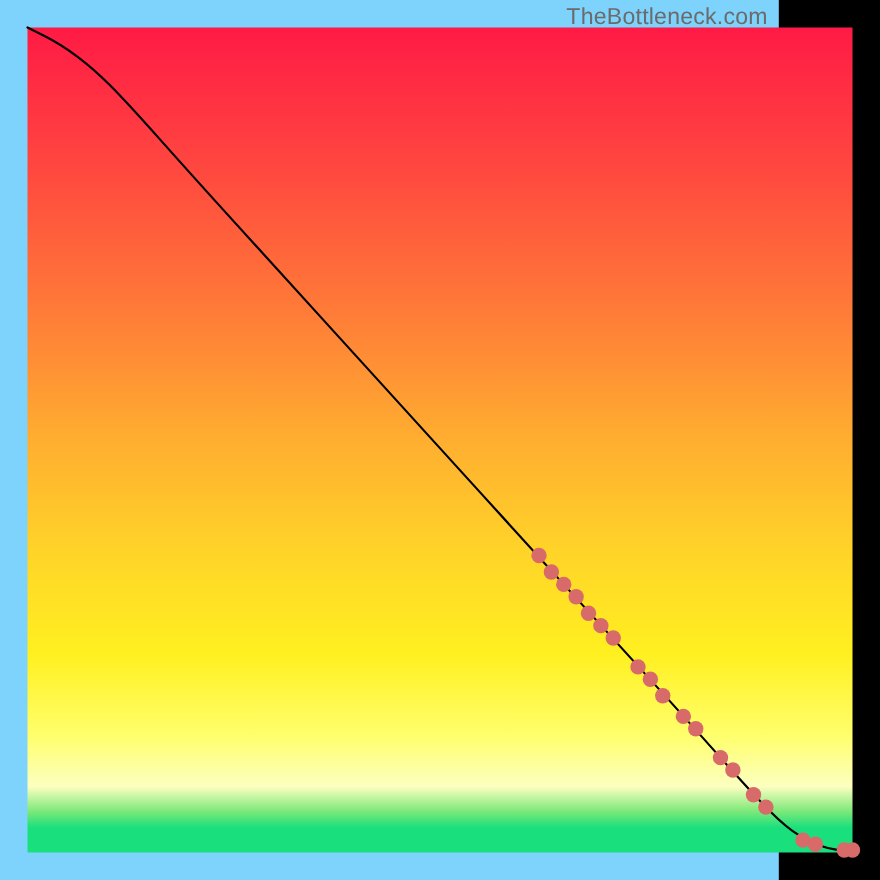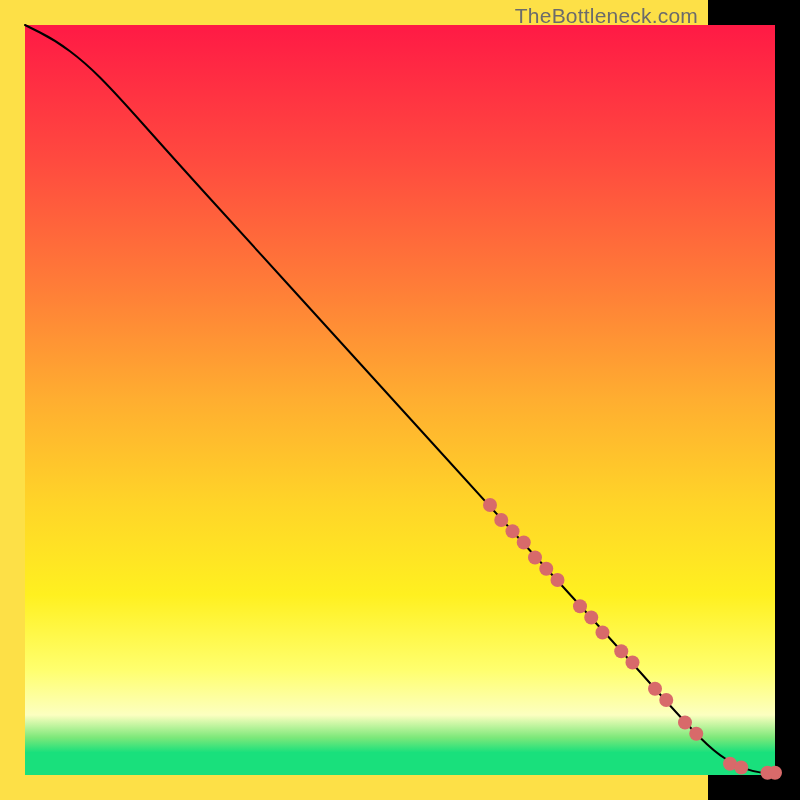--- a/index.html
+++ b/index.html
@@ -8,21 +8,21 @@
     width: 800px;
     height: 800px;
     background: #000;
     font-family: Arial, Helvetica, sans-serif;
     overflow: hidden;
   }
   .frame {
     position: relative;
     width: 708px;
     height: 800px;
-    background: #fde047;
+    background: #7dd3fc;
   }
   .plot {
     position: absolute;
     left: 25px;
     top: 25px;
     width: 750px;
     height: 750px;
     
     background: linear-gradient(
       to bottom,

